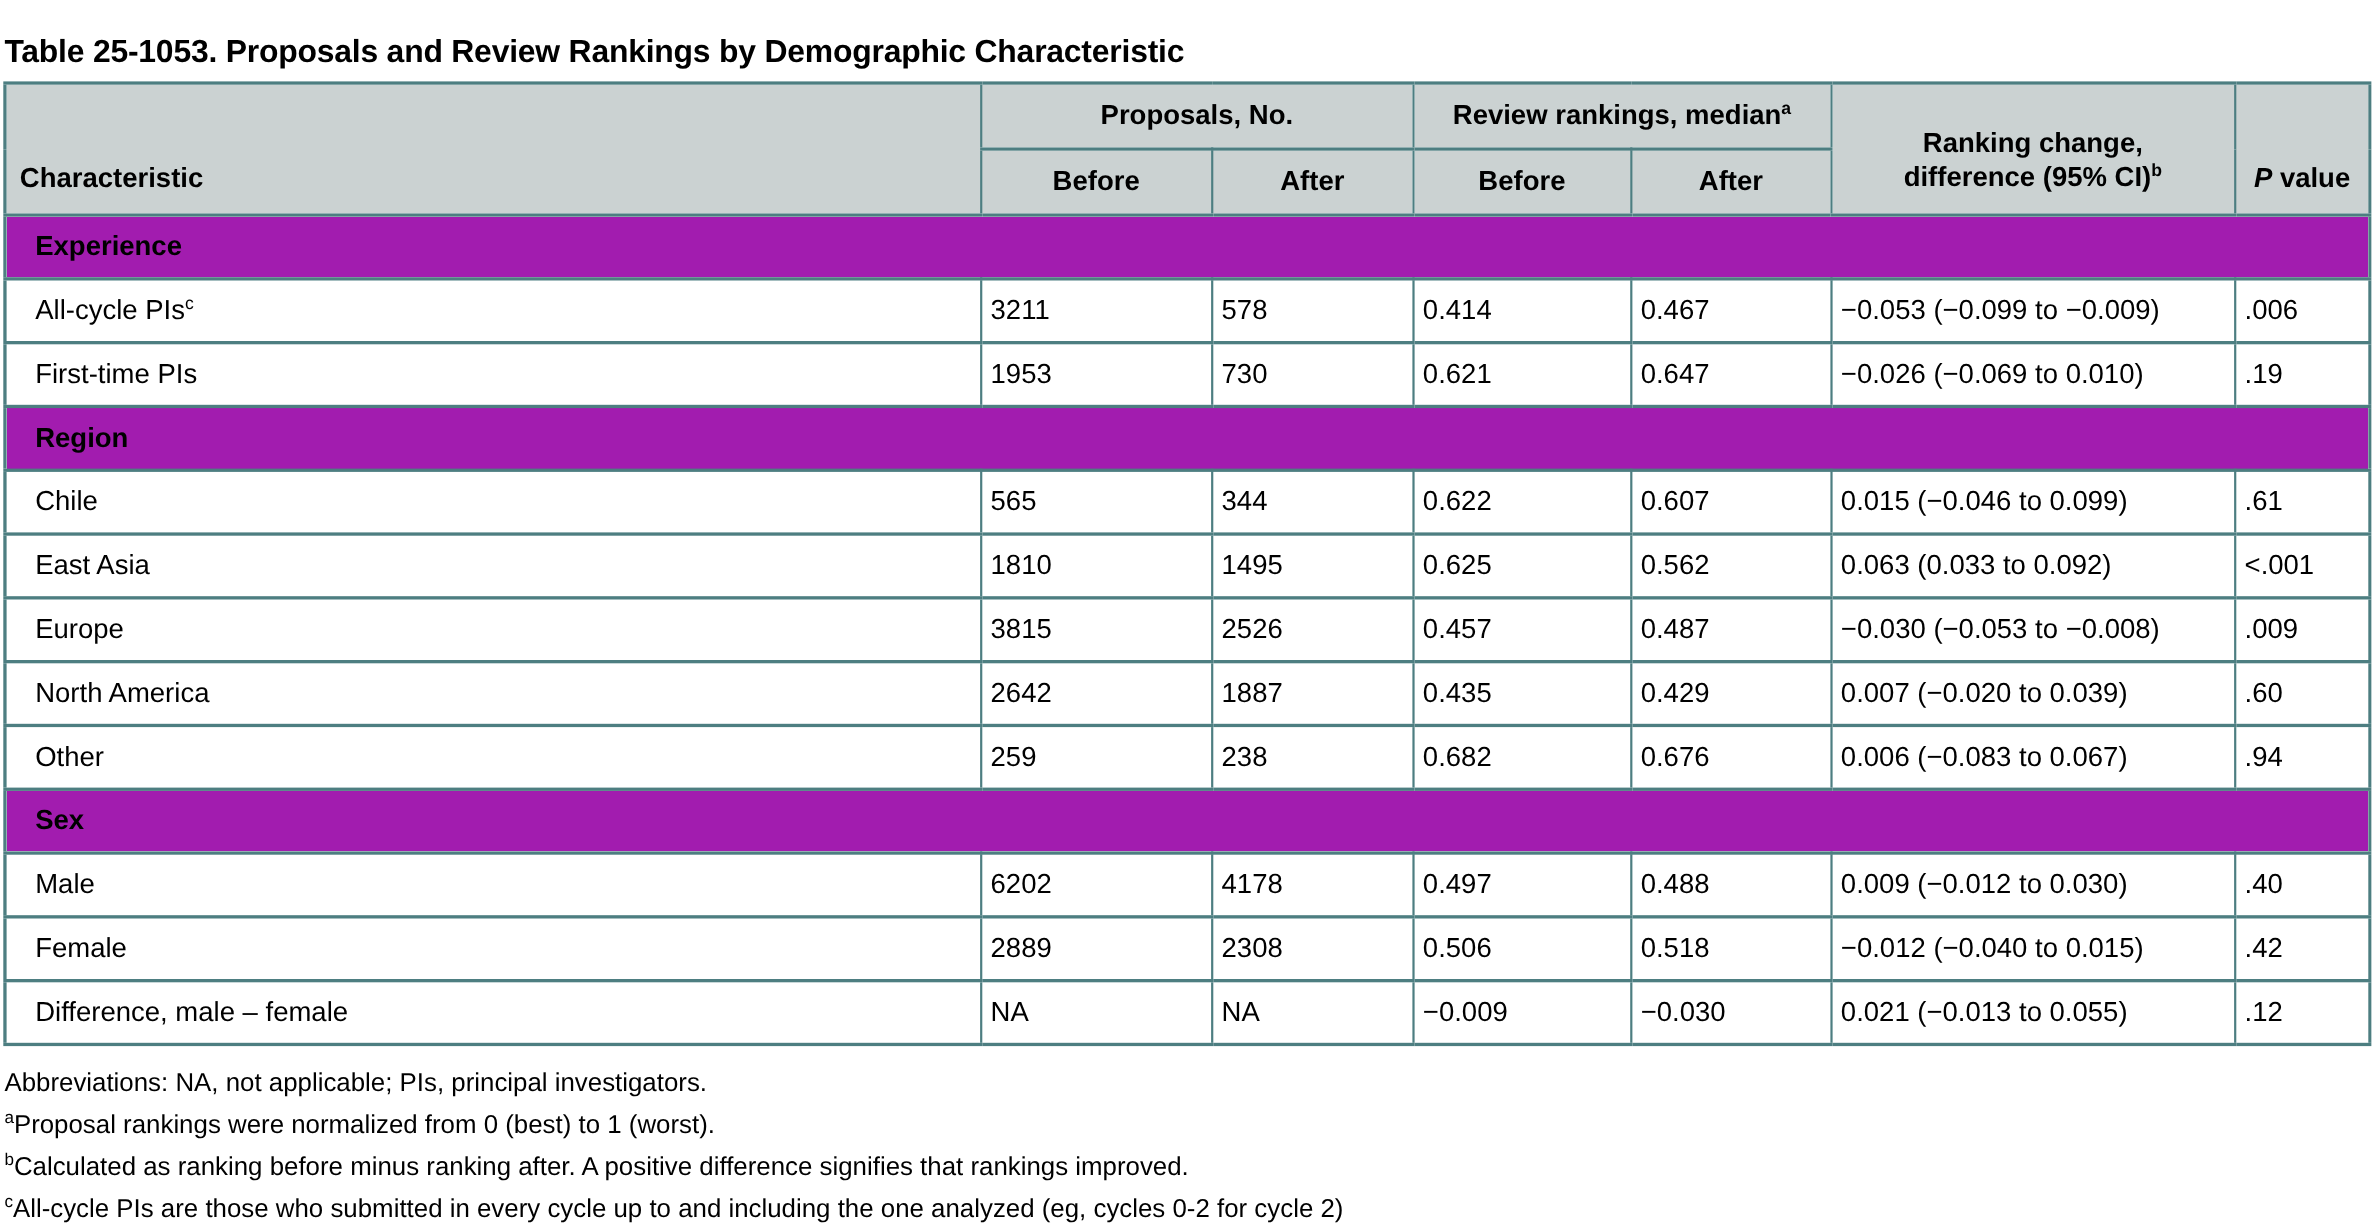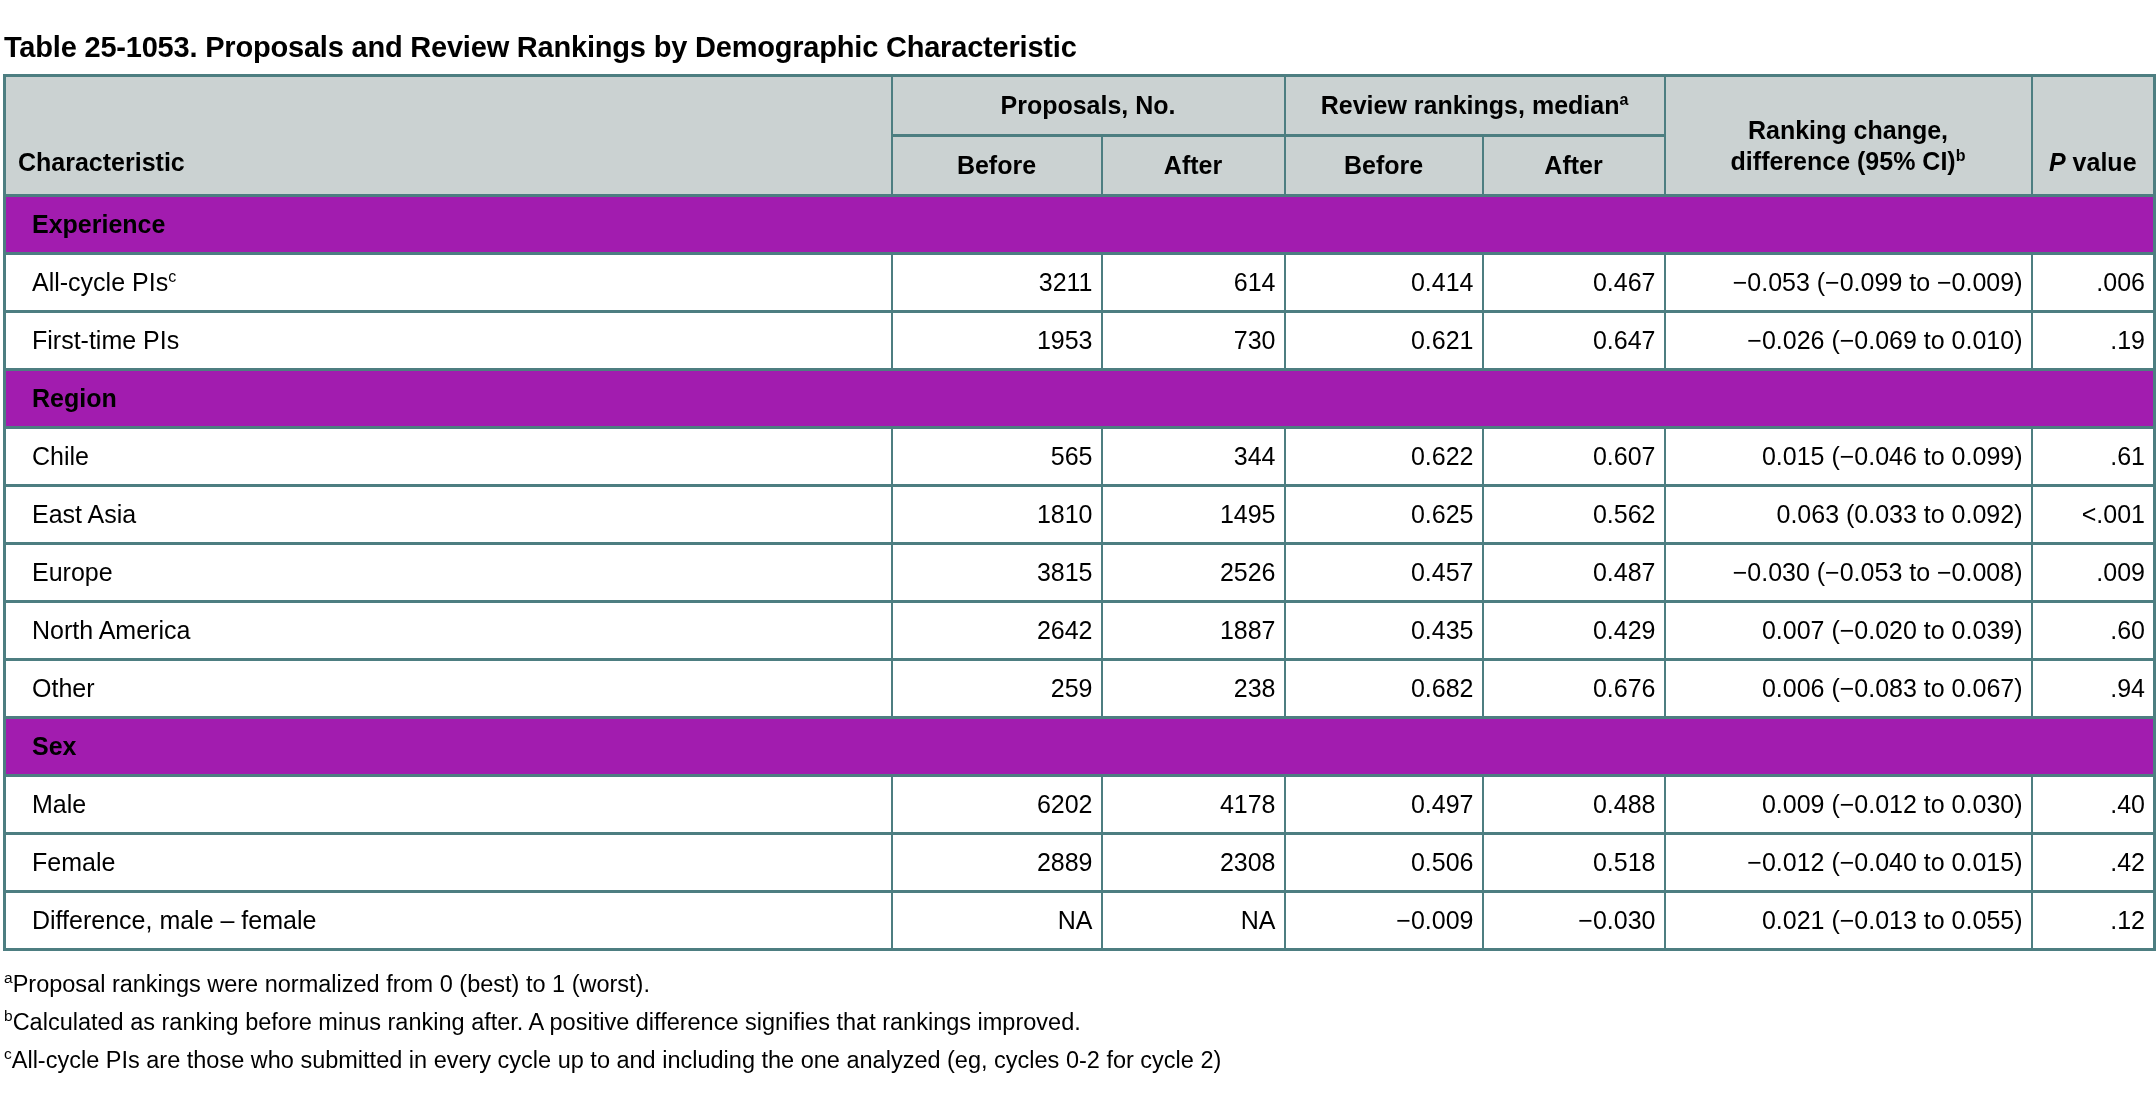--- a/index.html
+++ b/index.html
@@ -60,21 +60,21 @@
   tr.section-row td {
     background: #a21caf;
     font-weight: bold;
     text-align: left;
     padding-left: 26px;
   }
   td.char {
     text-align: left;
     padding-left: 26px;
   }
-  td.num { text-align: right; }
+  td.num { text-align: left; }
   sup {
     font-size: 64%;
     vertical-align: super;
     line-height: 0;
   }
   .footnotes {
     margin: 22px 0 0 1px;
   }
   .footnotes p {
     margin: 0 0 14.5px 0;
@@ -115,21 +115,21 @@
         <th>After</th>
       </tr>
     </thead>
     <tbody>
       <tr class="section-row">
         <td colspan="7">Experience</td>
       </tr>
       <tr>
         <td class="char"><span>All-cycle PIs</span><sup>c</sup></td>
         <td class="num">3211</td>
-        <td class="num">614</td>
+        <td class="num">578</td>
         <td class="num">0.414</td>
         <td class="num">0.467</td>
         <td class="num">−0.053 (−0.099 to −0.009)</td>
         <td class="num">.006</td>
       </tr>
       <tr>
         <td class="char"><span>First-time PIs</span></td>
         <td class="num">1953</td>
         <td class="num">730</td>
         <td class="num">0.621</td>
@@ -212,18 +212,19 @@
         <td class="num">NA</td>
         <td class="num">−0.009</td>
         <td class="num">−0.030</td>
         <td class="num">0.021 (−0.013 to 0.055)</td>
         <td class="num">.12</td>
       </tr>
     </tbody>
   </table>
 
   <div class="footnotes">
+    <p><span>Abbreviations: NA, not applicable; PIs, principal investigators.</span></p>
     <p><sup>a</sup><span>Proposal rankings were normalized from 0 (best) to 1 (worst).</span></p>
     <p><sup>b</sup><span>Calculated as ranking before minus ranking after. A positive difference signifies that rankings improved.</span></p>
     <p><sup>c</sup><span>All-cycle PIs are those who submitted in every cycle up to and including the one analyzed (eg, cycles 0-2 for cycle 2)</span></p>
   </div>
 
 </div>
 
 </body></html>

